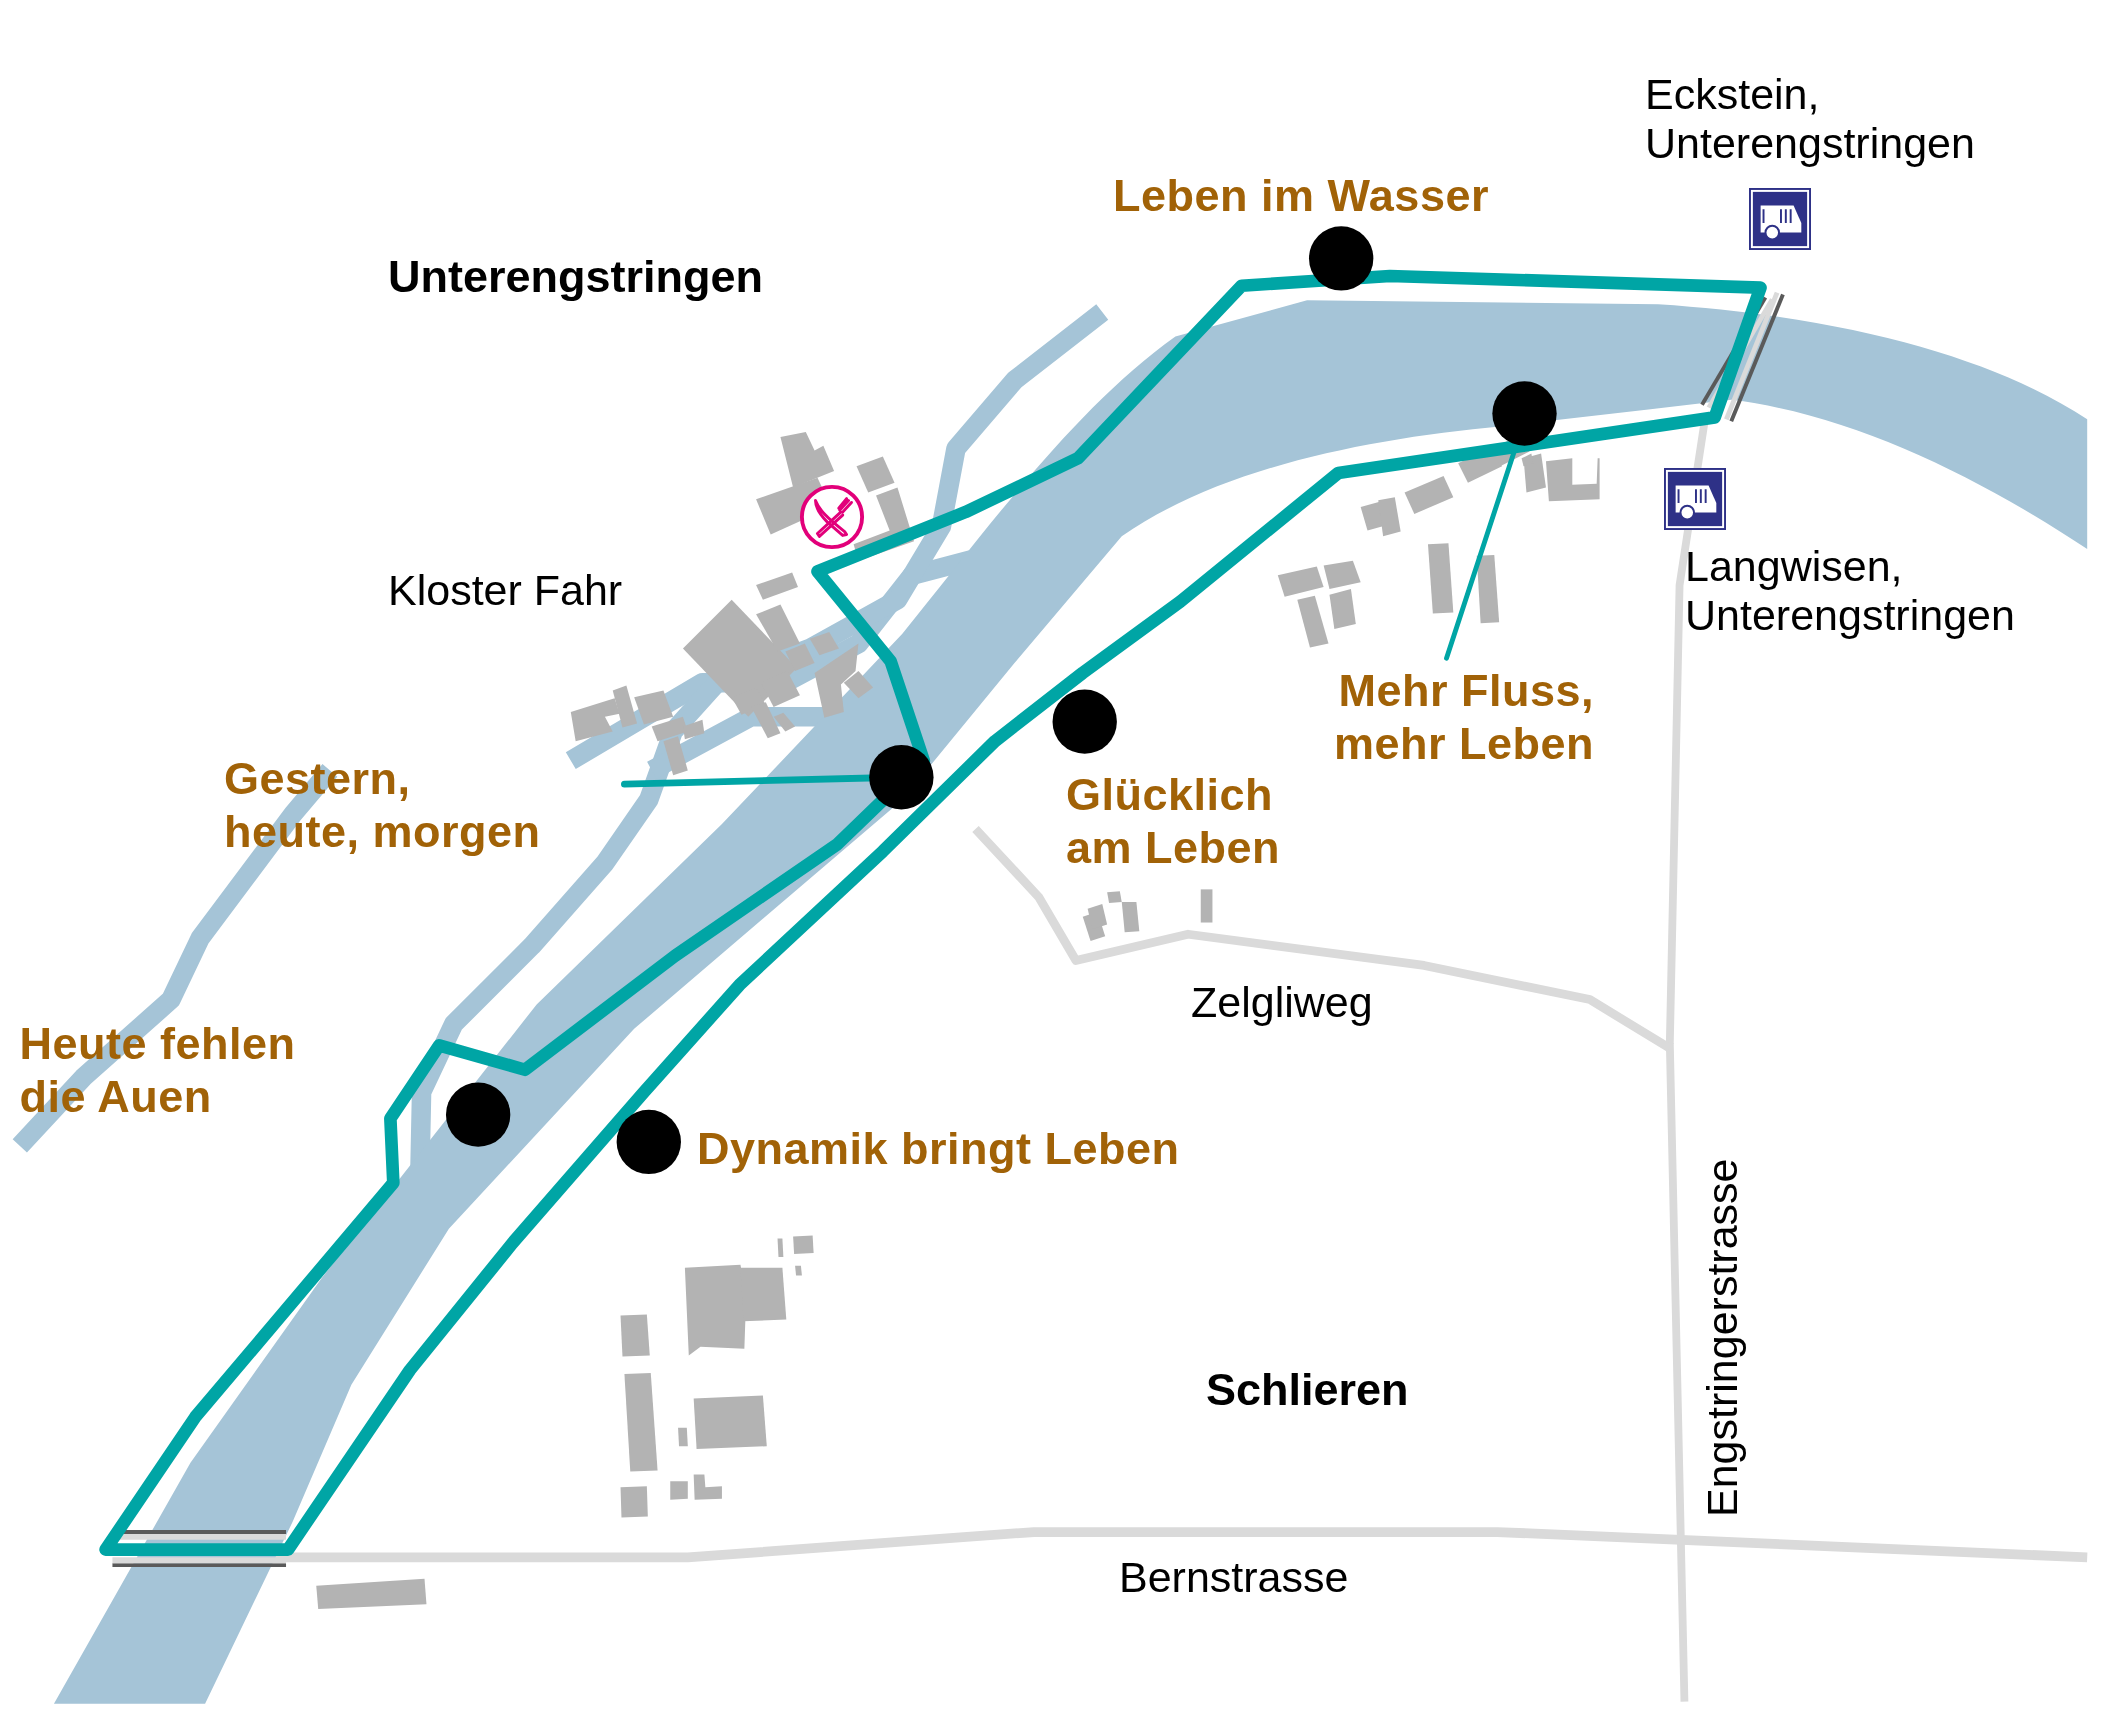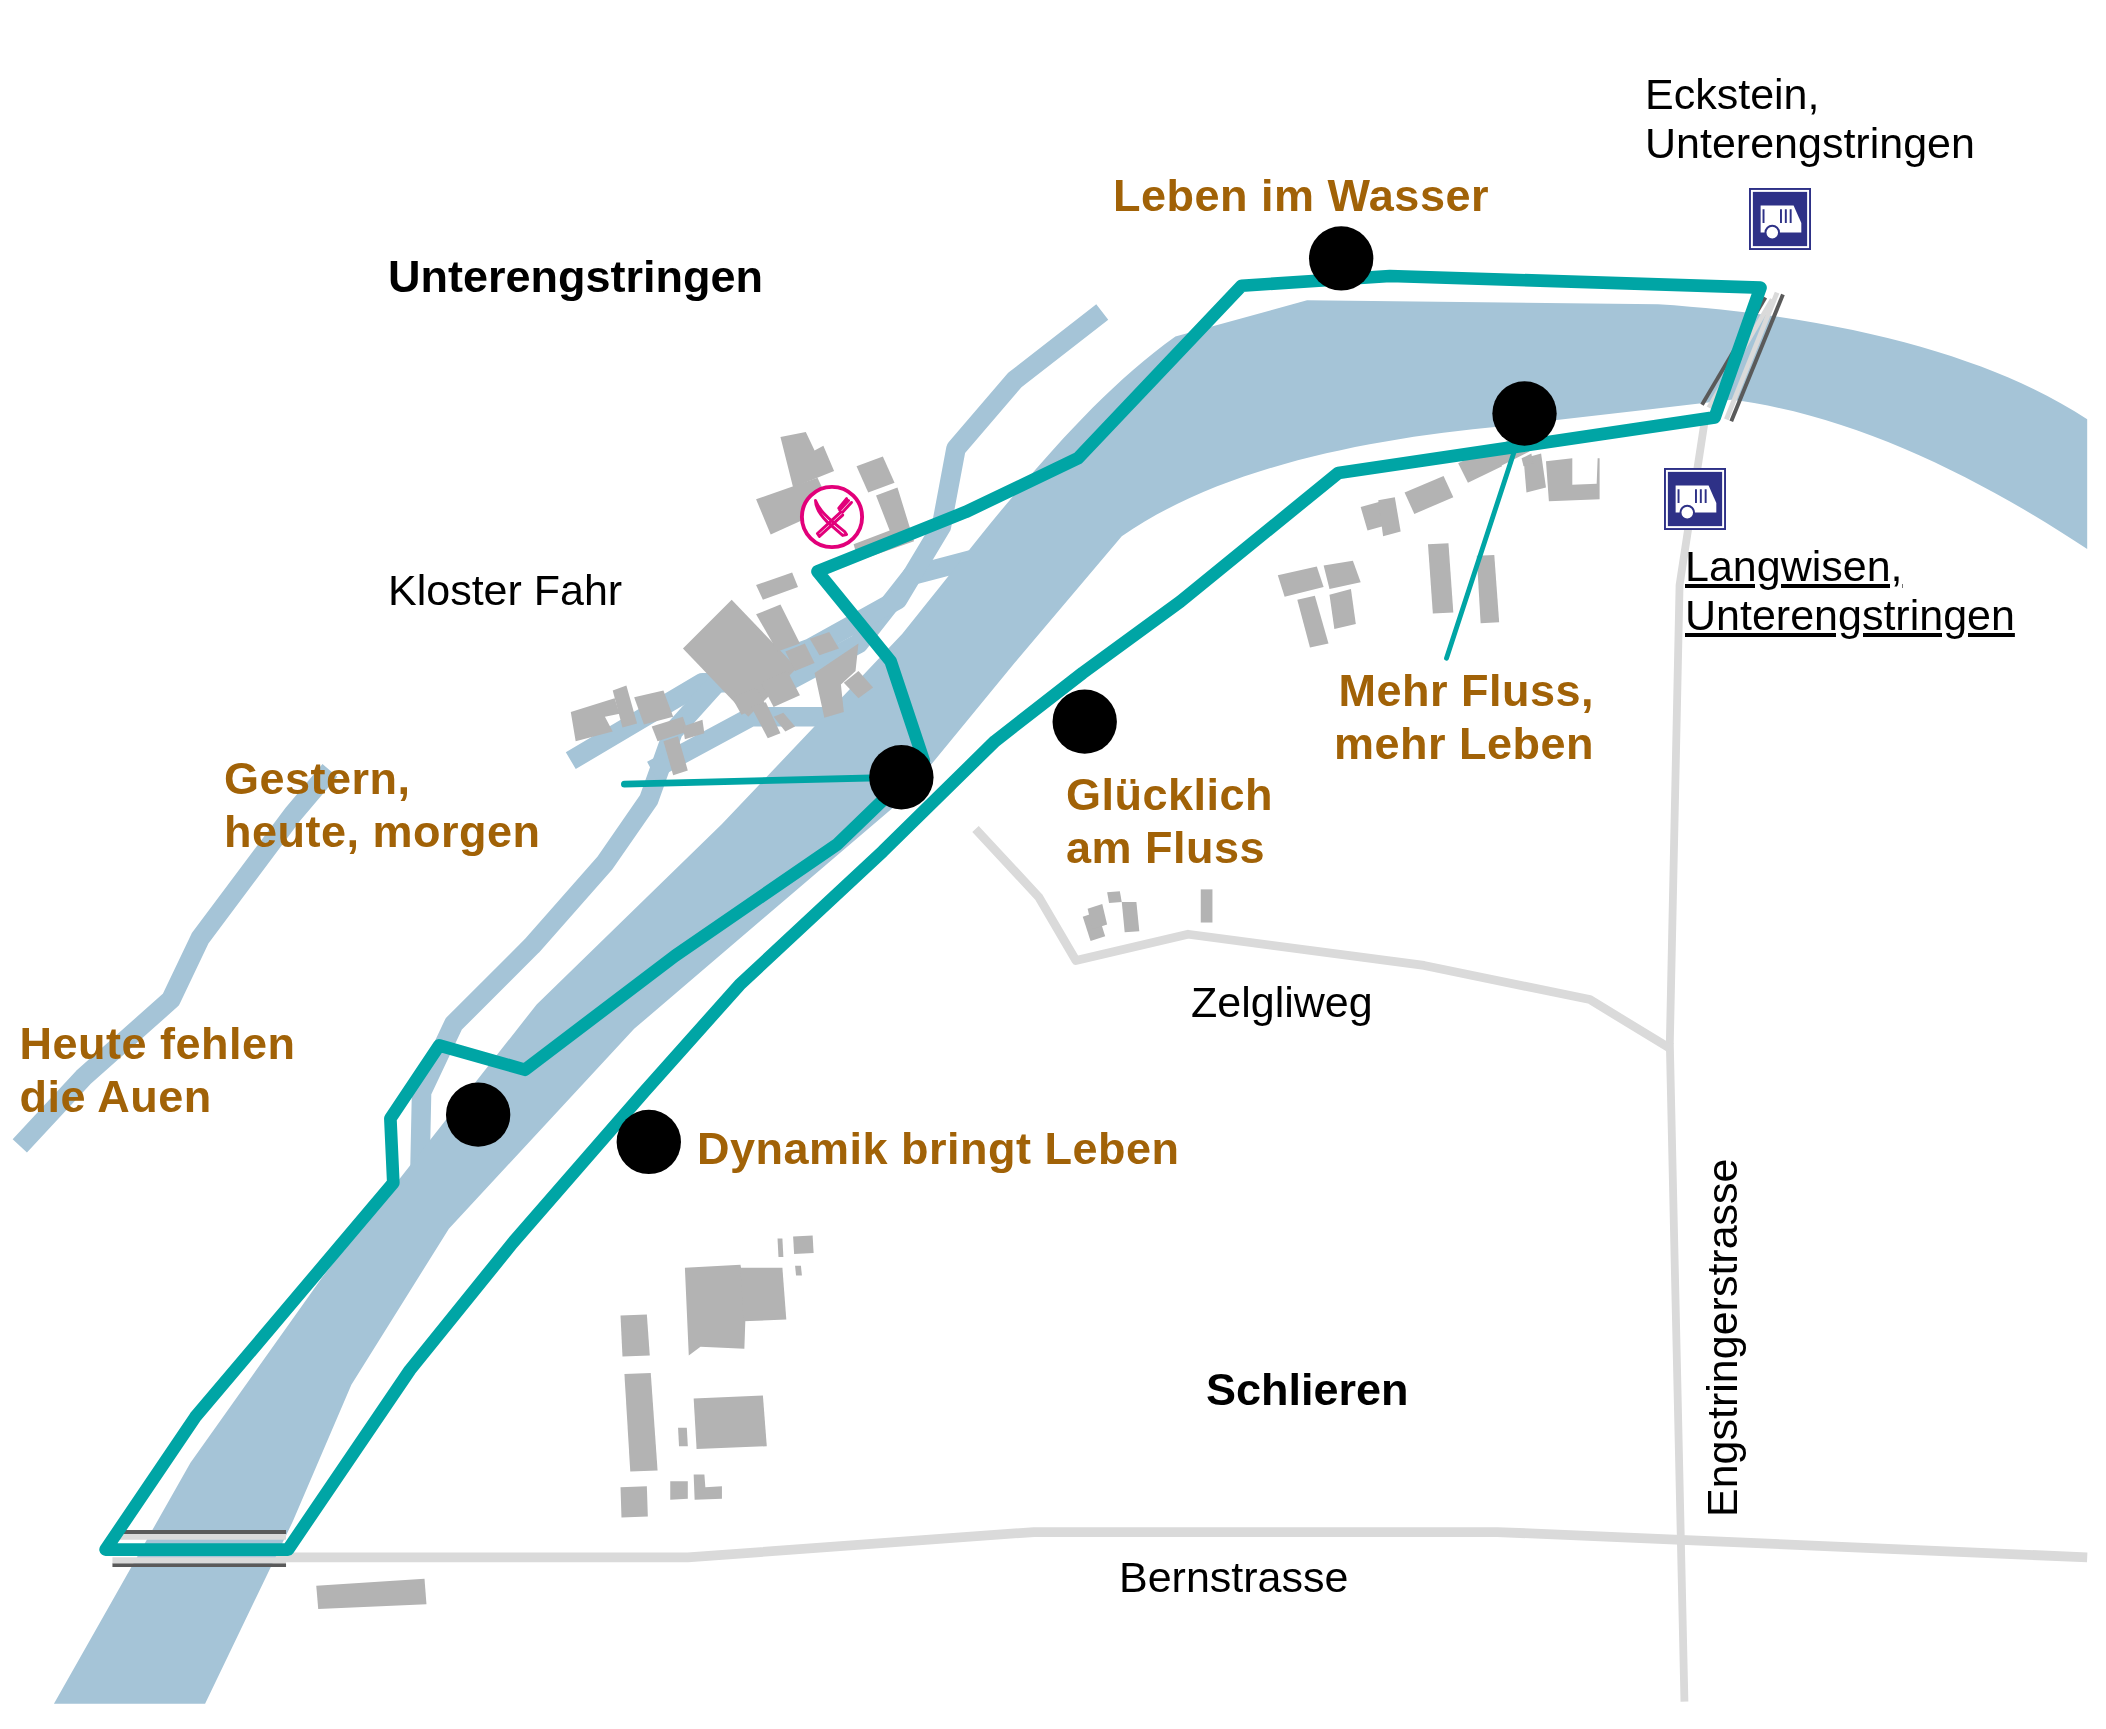--- a/index.html
+++ b/index.html
@@ -158,35 +158,35 @@
 <div class="lbl place-bold" style="left:1206px; top:1367px;">Schlieren</div>
 
 <div class="lbl place" style="left:1149px; top:981px;margin-left:42px;">Zelgliweg</div>
 <div class="lbl place" style="left:1119px; top:1556px;">Bernstrasse</div>
 <div class="lbl place vertical" style="left:1701px; top:1517px;">Engstringerstrasse</div>
 
 <div class="lbl place" style="left:1645px; top:70px; line-height:49px;">
   <div>Eckstein,</div>
   <div>Unterengstringen</div>
 </div>
-<div class="lbl place" style="left:1685px; top:542px; line-height:49px;text-decoration:underline;">
+<div class="lbl place" style="left:1685px; top:542px; line-height:49px;">
   <div>Langwisen,</div>
   <div>Unterengstringen</div>
 </div>
 
 <div class="lbl station" style="left:1113px; top:173px;">Leben im Wasser</div>
 
 <div class="lbl station" style="left:1334px; top:664px; line-height:53px;text-align:right;">
   <div>Mehr Fluss,</div>
   <div>mehr Leben</div>
 </div>
 
 <div class="lbl station" style="left:1066px; top:768px; line-height:53px;">
   <div>Glücklich</div>
-  <div>am Fluss</div>
+  <div>am Leben</div>
 </div>
 
 <div class="lbl station right" style="left:224px; width:382px; top:752px; line-height:53px;">
   <div>Gestern,</div>
   <div>heute, morgen</div>
 </div>
 
 <div class="lbl station right" style="left:19.5px; width:349px; top:1017px; line-height:53px;">
   <div>Heute fehlen</div>
   <div>die Auen</div>

